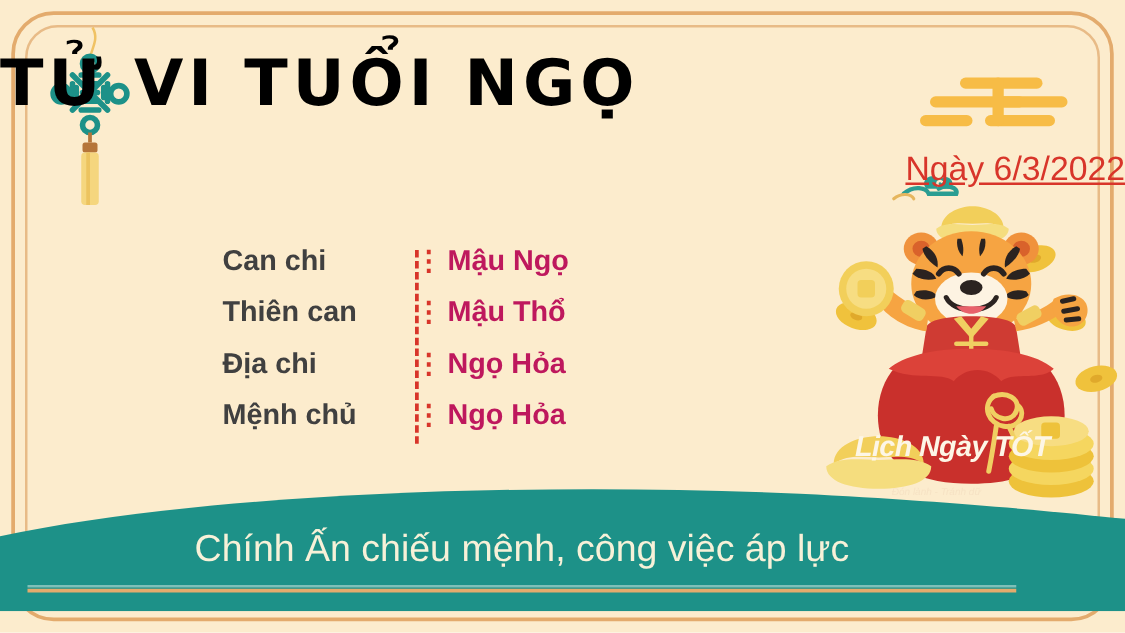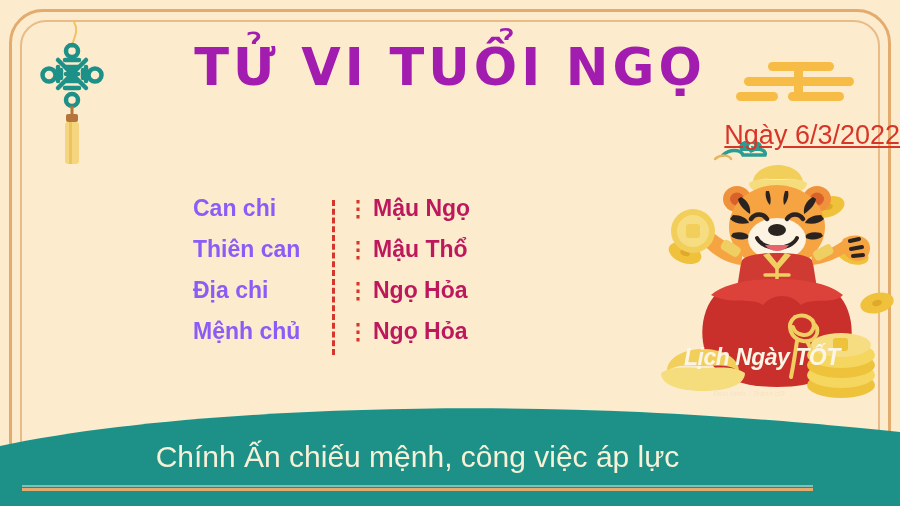--- a/index.html
+++ b/index.html
@@ -33,25 +33,24 @@
     left: 20px; top: 20px; right: 20px; bottom: 20px;
     border: 2px solid #e8bb87;
     border-radius: 26px;
   }
 
   
   .title {
     position: absolute;
     left: 0; right: 0;
     top: 42px;
-    text-align: center;
     font-size: 51px;
     line-height: 1;
     font-weight: bold;
-    color: #a21caf;
+    color: #000000;
     letter-spacing: 4px;
     font-family: "DejaVu Sans", sans-serif;
   }
   .subtitle {
     position: absolute;
     left: 0; right: 0;
     top: 122px;
     text-align: right;
     font-size: 27px;
     line-height: 1;
@@ -70,23 +69,22 @@
   }
   .info-row {
     display: flex;
     align-items: baseline;
     height: 41px;
   }
   .info-label {
     width: 150px;
     font-size: 23px;
     font-weight: bold;
-    color: #8b5cf6;
-    white-space: nowrap;
-    margin-left: 15px;
+    color: #404040;
+    white-space: nowrap;
   }
   .info-sep {
     width: 30px;
     text-align: center;
     color: #d8352a;
     font-size: 22px;
     font-weight: bold;
     line-height: 1;
   }
   .info-value {
@@ -139,21 +137,21 @@
     font-size: 8px;
     color: #f6e2c4;
     font-style: italic;
     text-align: center;
     white-space: nowrap;
   }
 
   
   #footer {
     position: absolute;
-    left: 0; bottom: 0;
+    left: 0; bottom: 17px;
     width: 835px;
     height: 100px;
   }
   #footer-text {
     position: absolute;
     left: 0; right: 0;
     top: 36px;
     text-align: center;
     font-size: 30px;
     line-height: 1;

